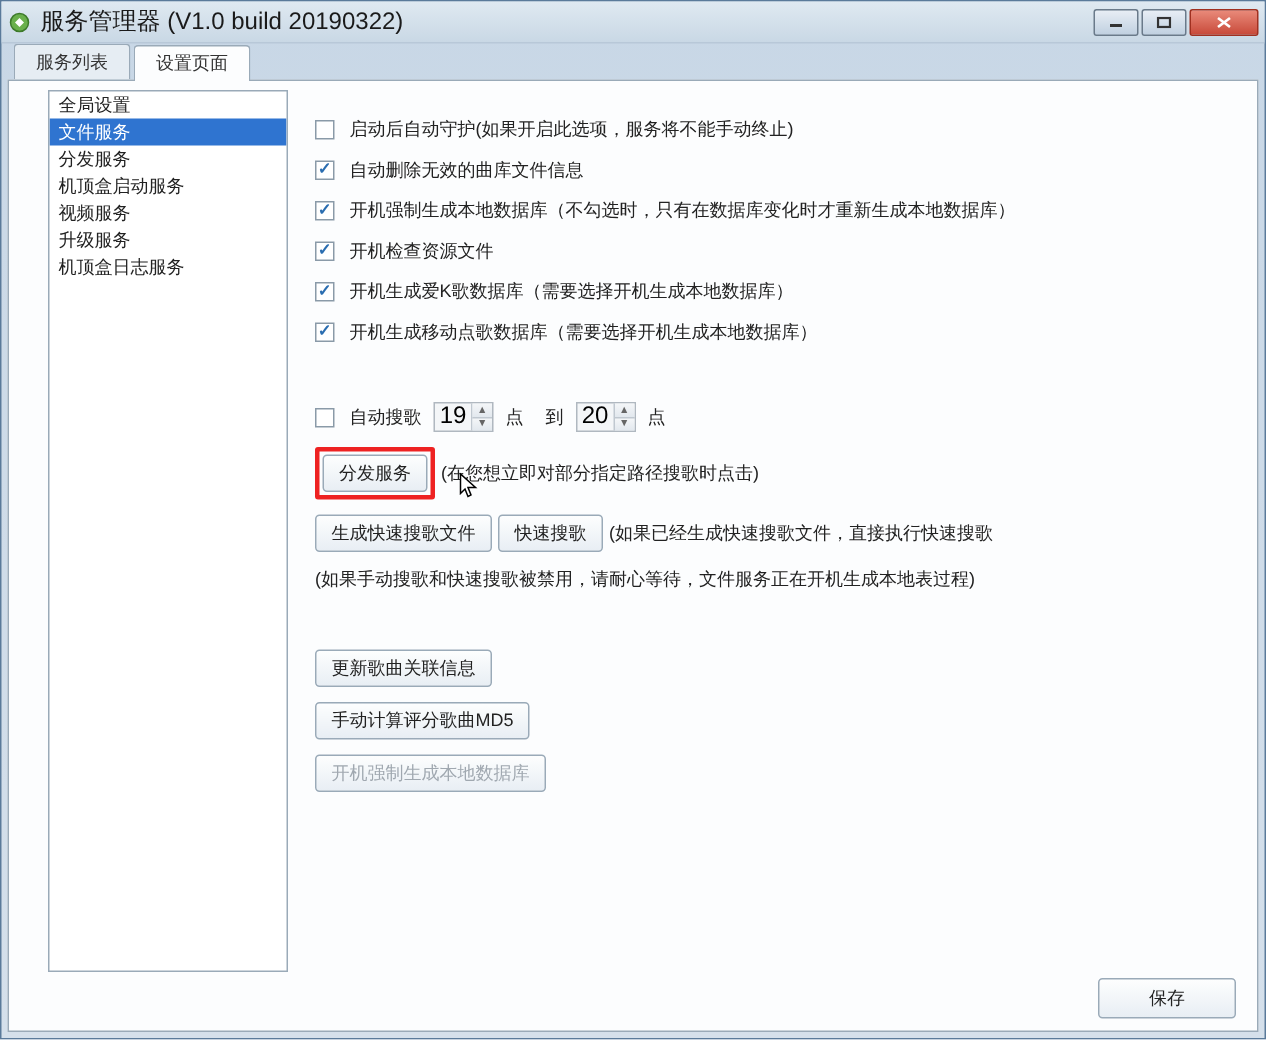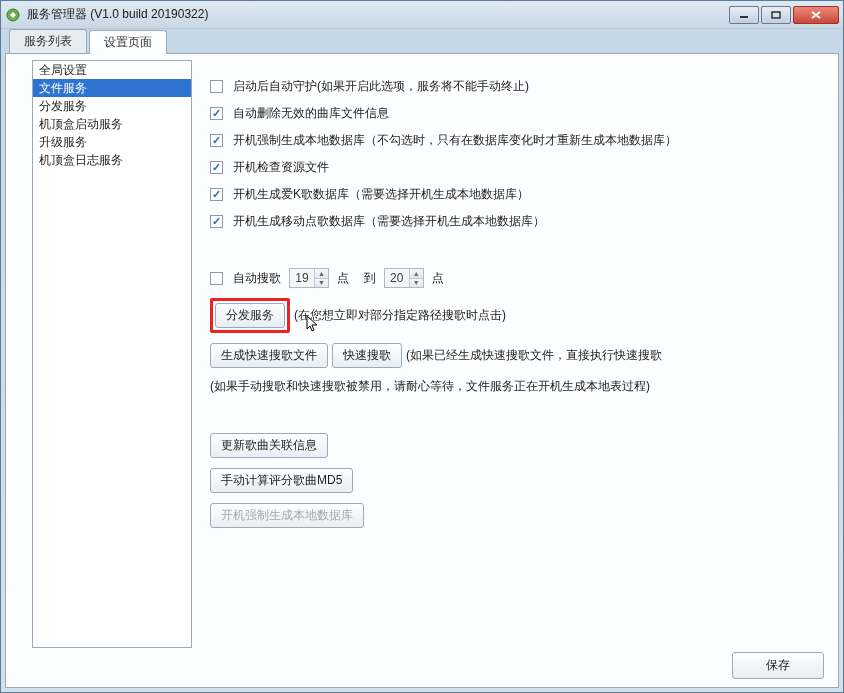--- a/index.html
+++ b/index.html
@@ -26,21 +26,21 @@
     display: flex;
     align-items: center;
     padding: 0 4px;
     border-bottom: 1px solid #b8c8d8;
   }
   .app-icon {
     width: 16px; height: 16px;
     margin-right: 6px;
     display: flex; align-items: center; justify-content: center;
   }
-  .title-text { color: #1a1a1a; font-size: 12px; }
+  .title-text { color: #1a1a1a; font-size: 16px; }
   .win-controls { margin-left: auto; display: flex; gap: 0; }
   .win-btn {
     width: 30px; height: 18px;
     display: flex; align-items: center; justify-content: center;
     border: 1px solid #6a7a8a;
     background: linear-gradient(to bottom, #e8eef5, #c0d0e0);
     border-radius: 2px;
     margin-left: 2px;
     cursor: pointer;
   }
@@ -138,21 +138,21 @@
   .spin {
     width: 40px; height: 20px;
     border: 1px solid #b0b8c0;
     background: #f4f6f8;
     display: inline-flex;
     align-items: stretch;
     margin: 0 4px;
   }
   .spin input {
     width: 24px; border: none; background: transparent;
-    text-align: center; font-size: 12px; color: #404040;
+    text-align: center; font-size: 16px; color: #000000;
     outline: none;
   }
   .spin .arrows {
     width: 14px; border-left: 1px solid #c0c8d0;
     display: flex; flex-direction: column;
   }
   .spin .arrows div {
     flex:1; display:flex; align-items:center; justify-content:center;
     font-size:7px; color:#666; cursor:pointer;
     background: linear-gradient(#f4f6f8,#e2e8ee);
@@ -232,20 +232,21 @@
   </div>
 
   <div class="client">
     <div class="main">
 
       <div class="sidebar">
         <div class="sidebar-item">全局设置</div>
         <div class="sidebar-item selected">文件服务</div>
         <div class="sidebar-item">分发服务</div>
         <div class="sidebar-item">机顶盒启动服务</div>
+        <div class="sidebar-item">视频服务</div>
         <div class="sidebar-item">升级服务</div>
         <div class="sidebar-item">机顶盒日志服务</div>
       </div>
 
       <div class="content">
 
         <div class="row">
           <span class="chk"></span>
           <span class="lbl">启动后自动守护(如果开启此选项，服务将不能手动终止)</span>
         </div>

